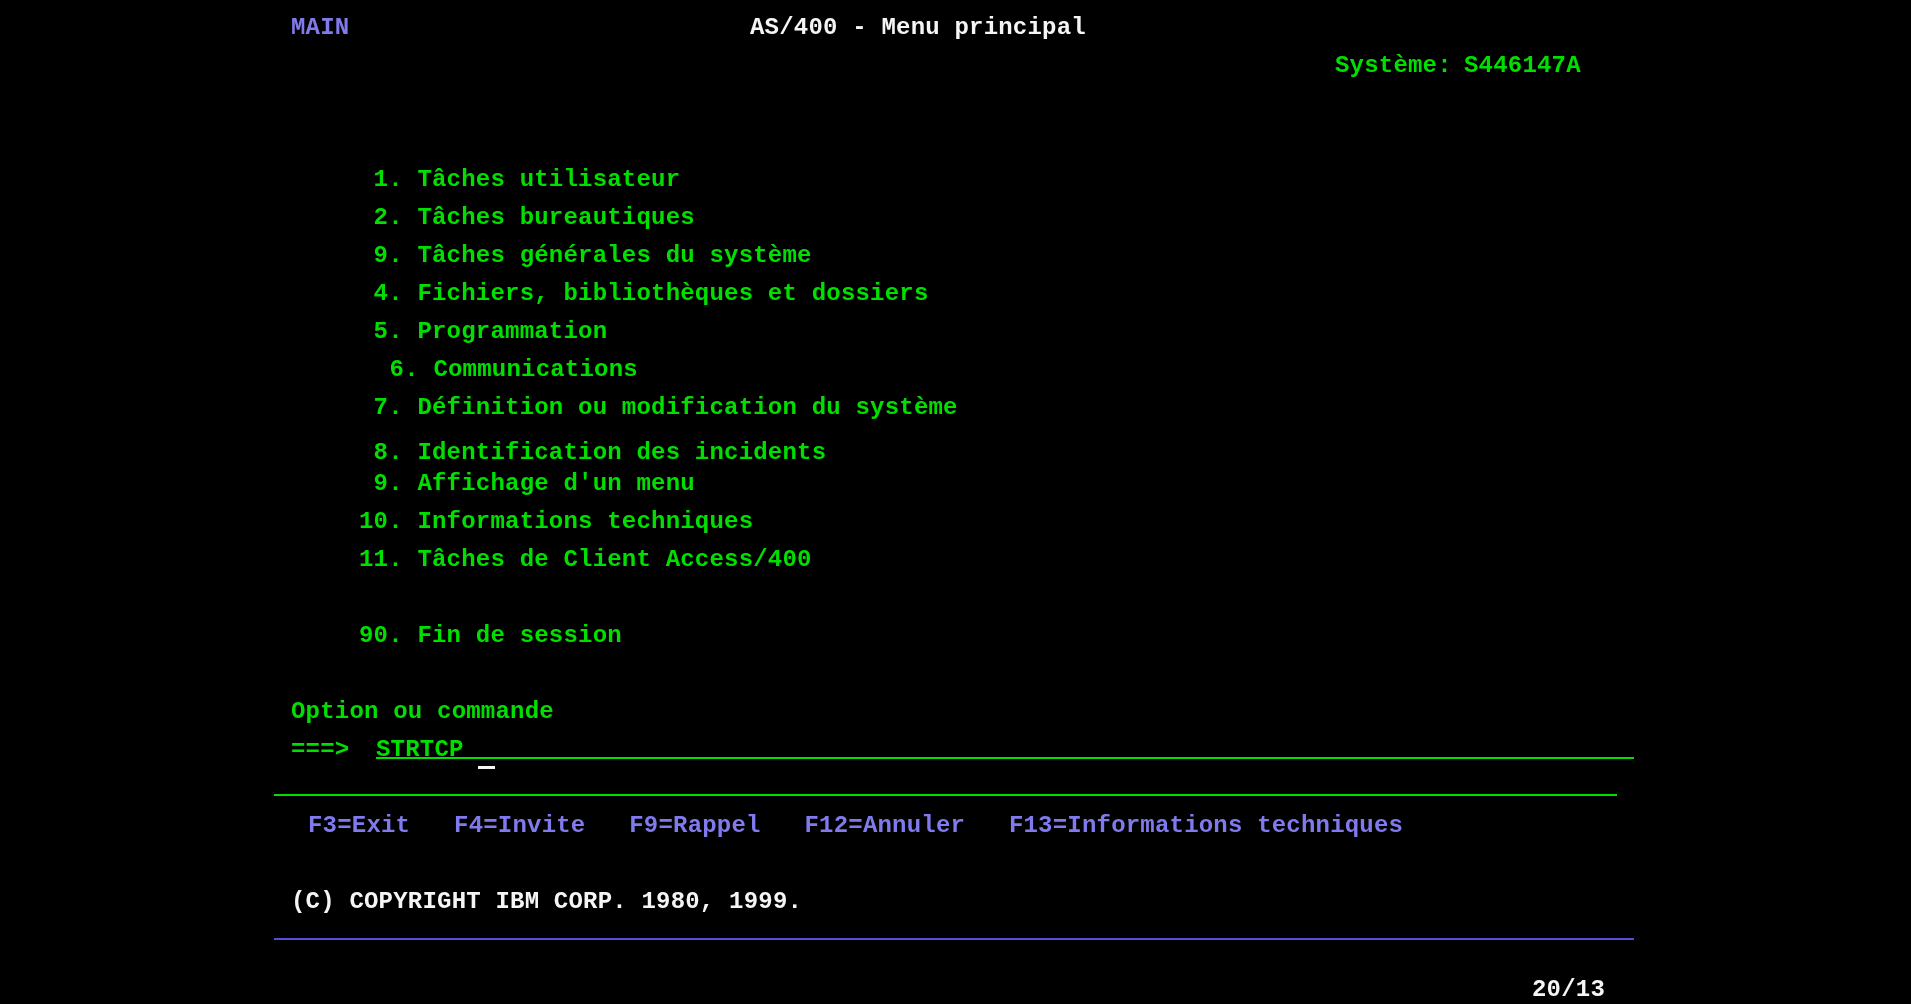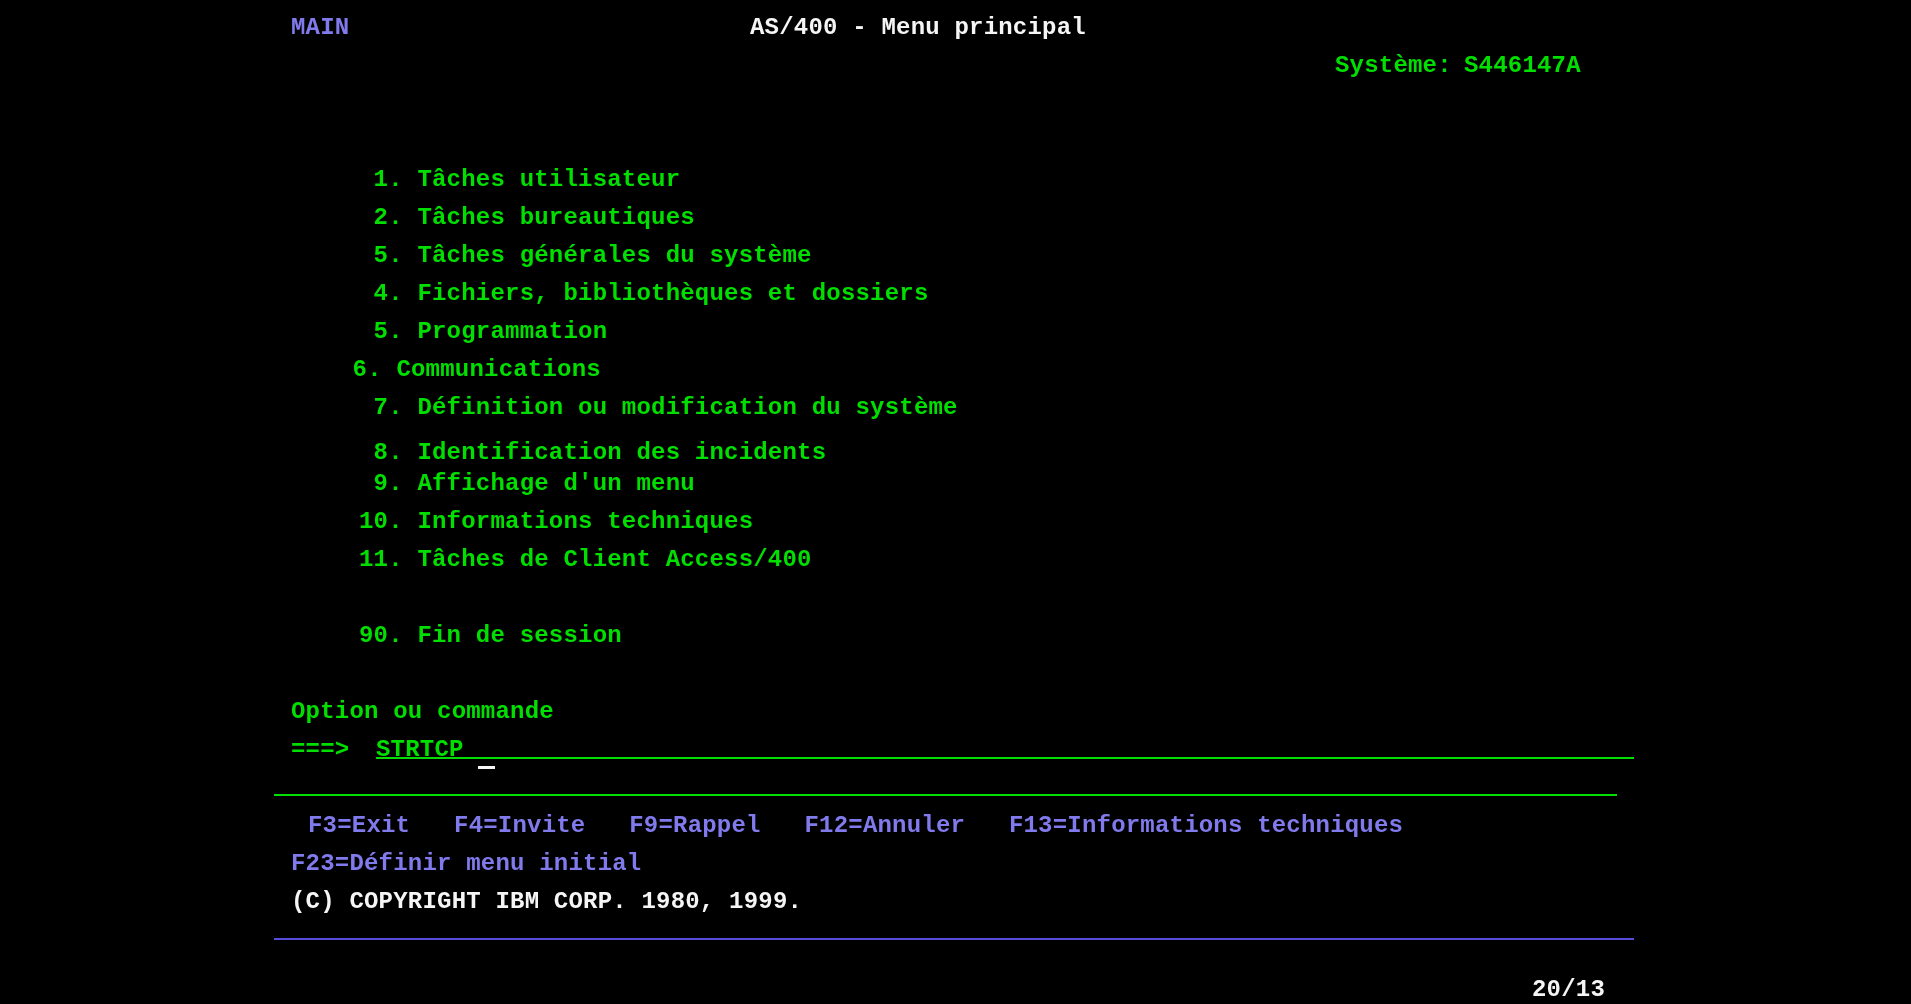--- a/index.html
+++ b/index.html
@@ -31,43 +31,42 @@
   <div class="row blue" style="top: 9px; left: 291px;">MAIN</div>
   <div class="row white" style="top: 9px; left: 750px;">AS/400 - Menu principal</div>
 
   <div class="row green" style="top: 47px; left: 1294px; margin-left: 41px;">Système:</div>
   <div class="row green" style="top: 47px; left: 1464px;">S446147A</div>
 
 
   <div id="menu-items">
       <div class="row green" style="top: 161px; left: 359px;"> 1. Tâches utilisateur</div>
       <div class="row green" style="top: 199px; left: 359px;"> 2. Tâches bureautiques</div>
-      <div class="row green" style="top: 237px; left: 359px;"> 5. Tâches générales du système</div>
+      <div class="row green" style="top: 237px; left: 359px;"> 9. Tâches générales du système</div>
       <div class="row green" style="top: 275px; left: 359px;"> 4. Fichiers, bibliothèques et dossiers</div>
       <div class="row green" style="top: 313px; left: 359px;"> 5. Programmation</div>
-      <div class="row green" style="top: 351px; left: 338px; text-align: right;"> 6. Communications</div>
+      <div class="row green" style="top: 351px; left: 375px; text-align: right;"> 6. Communications</div>
       <div class="row green" style="top: 389px; left: 359px;"> 7. Définition ou modification du système</div>
       <div class="row green" style="top: 434px; left: 359px;"> 8. Identification des incidents</div>
       <div class="row green" style="top: 465px; left: 359px;"> 9. Affichage d'un menu</div>
       <div class="row green" style="top: 503px; left: 359px;">10. Informations techniques</div>
       <div class="row green" style="top: 541px; left: 359px;">11. Tâches de Client Access/400</div>
       <div class="row green" style="top: 617px; left: 359px;">90. Fin de session</div>
     </div>
 
   <div class="row green" style="top: 693px; left: 291px;">Option ou commande</div>
 
   <div class="row green" style="top: 731px; left: 291px;">===&gt;</div>
   <div class="row green" style="top: 731px; left: 376px;">STRTCP</div>
   <div class="hline" id="cmd-underline"></div>
 
   <div class="hline" id="cmd2-underline"></div>
 
   <div id="cursor"></div>
 
   <div class="row blue" style="top: 807px; left: 308px;">F3=Exit   F4=Invite   F9=Rappel   F12=Annuler   F13=Informations techniques</div>
-  <div class="row blue" style="top: 845px; left: 291px;">F23=Définir menu initial</div>
 
   <div class="row white" style="top: 883px; left: 291px;">(C) COPYRIGHT IBM CORP. 1980, 1999.</div>
 
   <div class="hline" id="oia-line"></div>
   <div class="row white" style="top:971px;left:1532px;">20/13</div>
 
 </div>
 
 </body></html>

